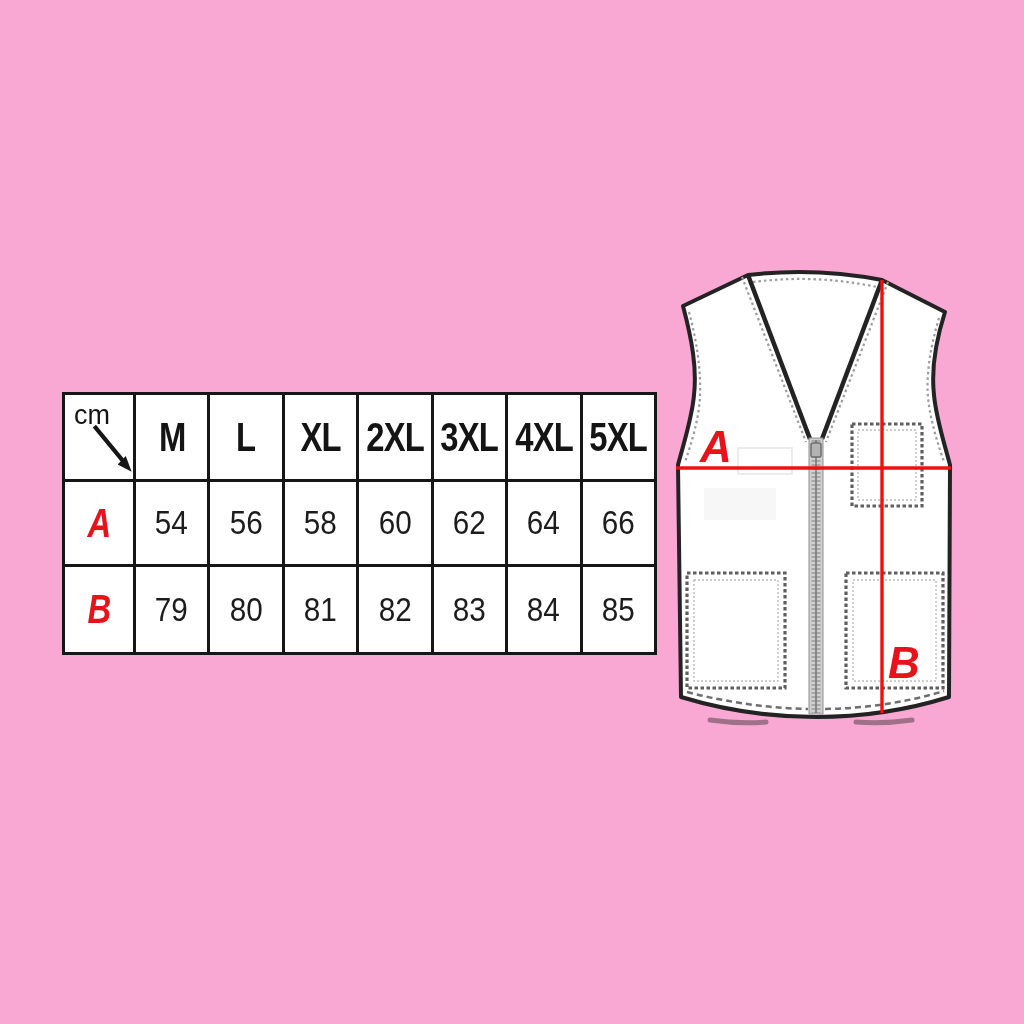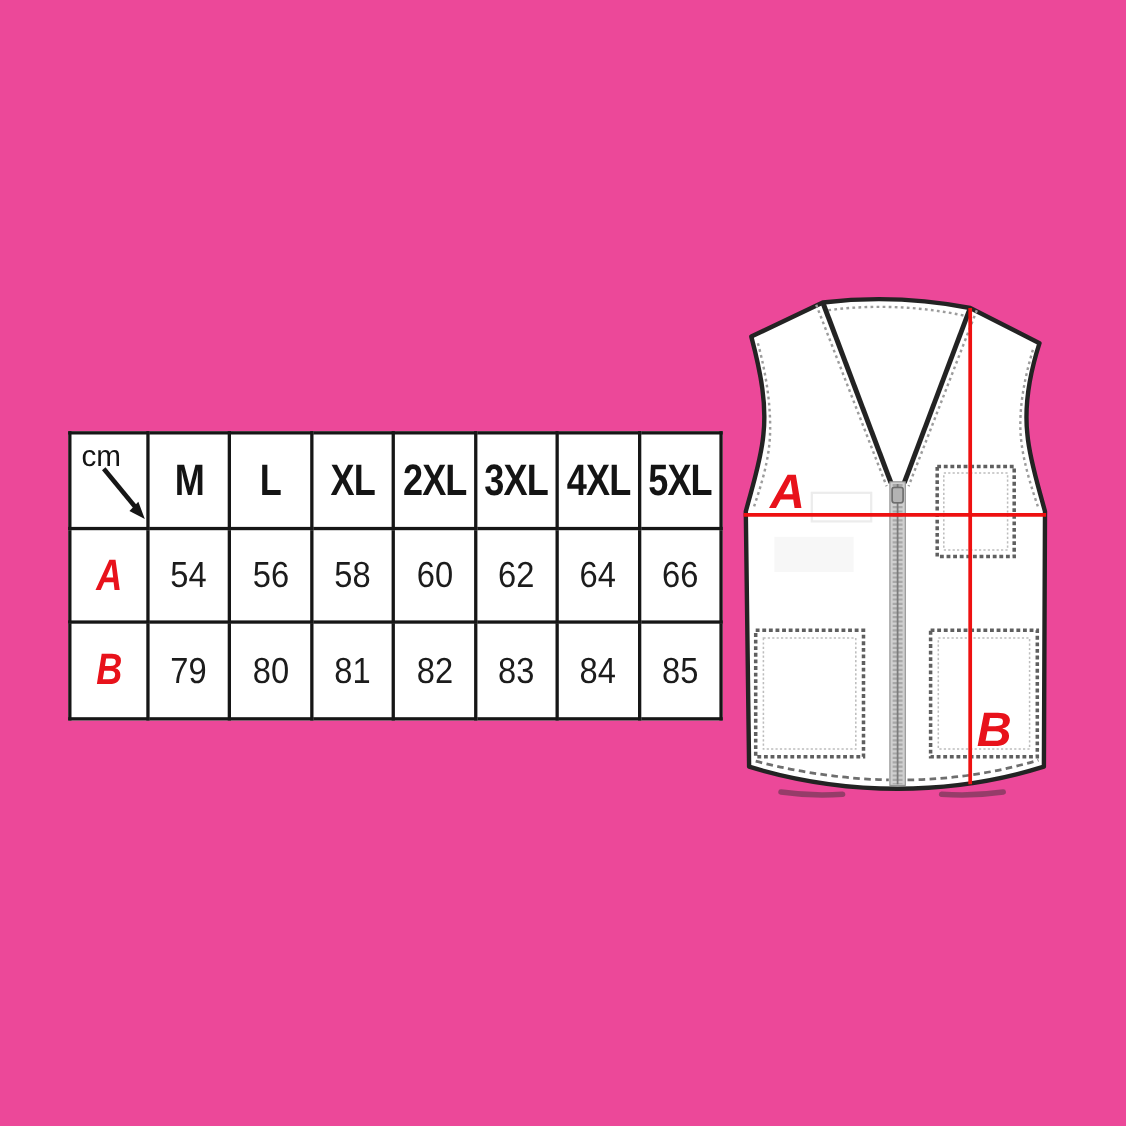--- a/index.html
+++ b/index.html
@@ -1,17 +1,17 @@
 <!DOCTYPE html>
 <html><head>
 <meta charset="utf-8">
 <style>
   html,body{margin:0;padding:0;}
   body{background:#ffffff;font-family:"Liberation Sans", sans-serif;}
-  .canvas{position:relative;width:1024px;height:1024px;background:#ec4899;overflow:hidden;}
+  .canvas{position:relative;width:1024px;height:1024px;background:#f9a8d4;overflow:hidden;}
 
   
   table.size-table{
     position:absolute;left:62px;top:392px;
     width:595px;height:260px;
     border-collapse:collapse;table-layout:fixed;
     background:#ffffff;
   }
   table.size-table th, table.size-table td{
     border:3px solid #161616;

